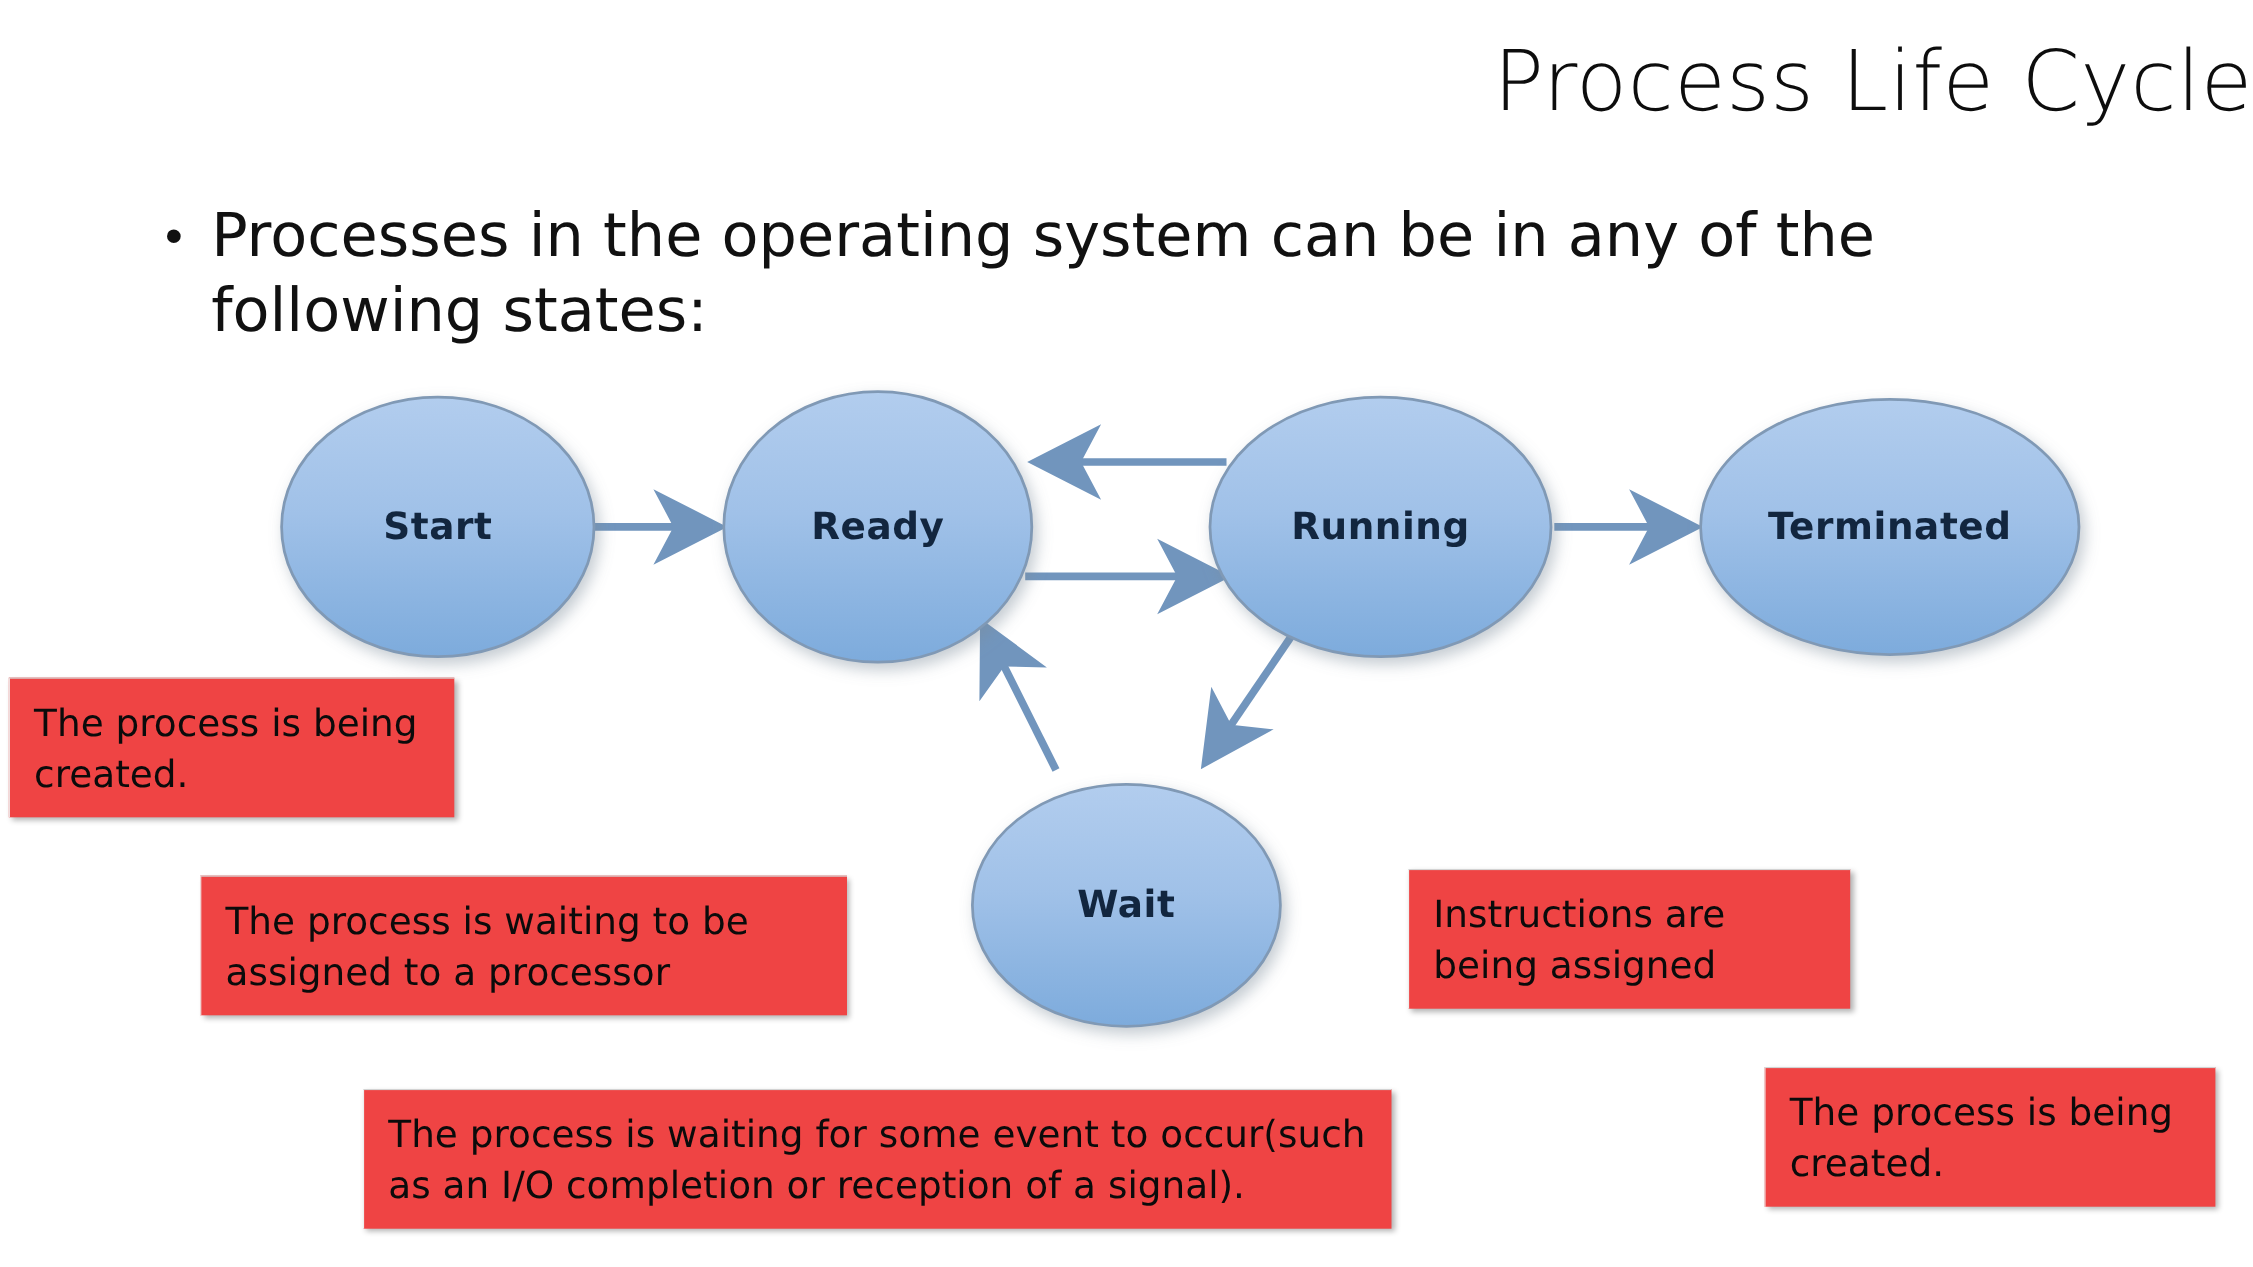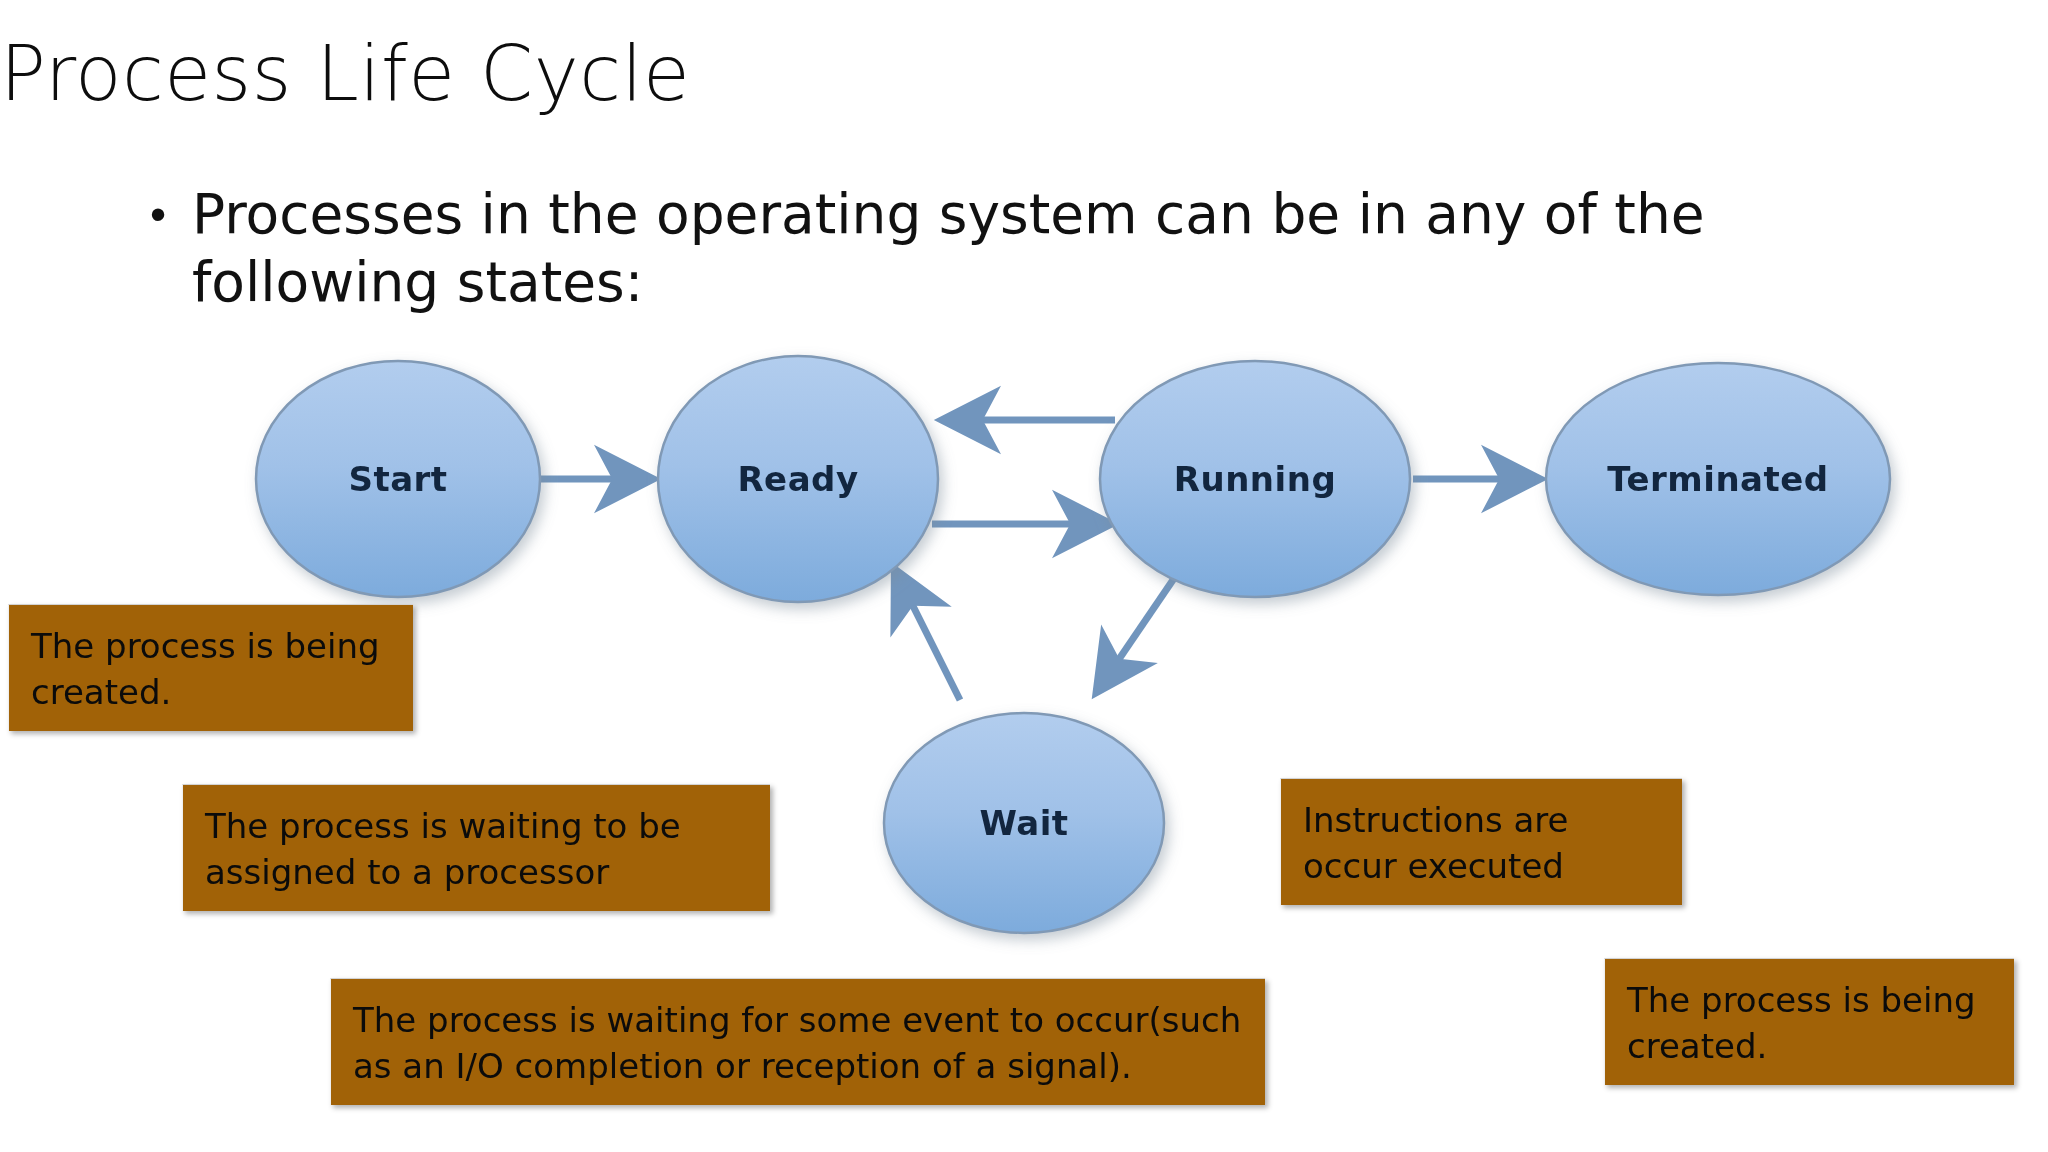--- a/index.html
+++ b/index.html
@@ -15,21 +15,21 @@
     font-family: "Liberation Sans", sans-serif;
     -webkit-font-smoothing: antialiased;
   }
 
   
   #slide-title {
     position: absolute;
     left: 0;
     top: 28px;
     width: 2048px;
-    text-align: left;
+    text-align: right;
     font-family: "DejaVu Sans", sans-serif;
     font-weight: 300;
     font-size: 76px;
     line-height: 92px;
     letter-spacing: 0.5px;
     color: #0d0d0d;
     white-space: nowrap;
   }
 
   
@@ -76,29 +76,30 @@
     fill: #12263f;
     text-anchor: middle;
     dominant-baseline: central;
     letter-spacing: 0.5px;
   }
 
   
   .callout {
     position: absolute;
     box-sizing: border-box;
-    background: #a16207;
+    background: #ef4444;
     border-top: 1px solid #d3d3d3;
     border-left: 1px solid #efefef;
     box-shadow: 3px 3px 5px rgba(0,0,0,0.30);
     font-family: "DejaVu Sans", sans-serif;
     font-size: 34px;
     line-height: 46px;
     color: #0b0b0b;
     padding: 18px 20px 16px 22px;
+    margin-top: 12px;
   }
   .callout-text { display: block; }
 
   #callout-start       { left: 8px;    top: 604px;  width: 405px; }
   #callout-ready       { left: 182px;  top: 784px;  width: 588px; }
   #callout-wait        { left: 330px;  top: 978px;  width: 935px; }
   #callout-running     { left: 1280px; top: 778px;  width: 402px; }
   #callout-terminated  { left: 1604px; top: 958px;  width: 410px; }
 </style>
 </head>
@@ -166,18 +167,18 @@
 
 <div class="callout" id="callout-ready">
   <span class="callout-text">The process is waiting to be assigned to a processor</span>
 </div>
 
 <div class="callout" id="callout-wait">
   <span class="callout-text">The process is waiting for some event to occur(such as an I/O completion or reception of a signal).</span>
 </div>
 
 <div class="callout" id="callout-running">
-  <span class="callout-text">Instructions are occur executed</span>
+  <span class="callout-text">Instructions are being assigned</span>
 </div>
 
 <div class="callout" id="callout-terminated">
   <span class="callout-text">The process is being created.</span>
 </div>
 
 </body></html>

